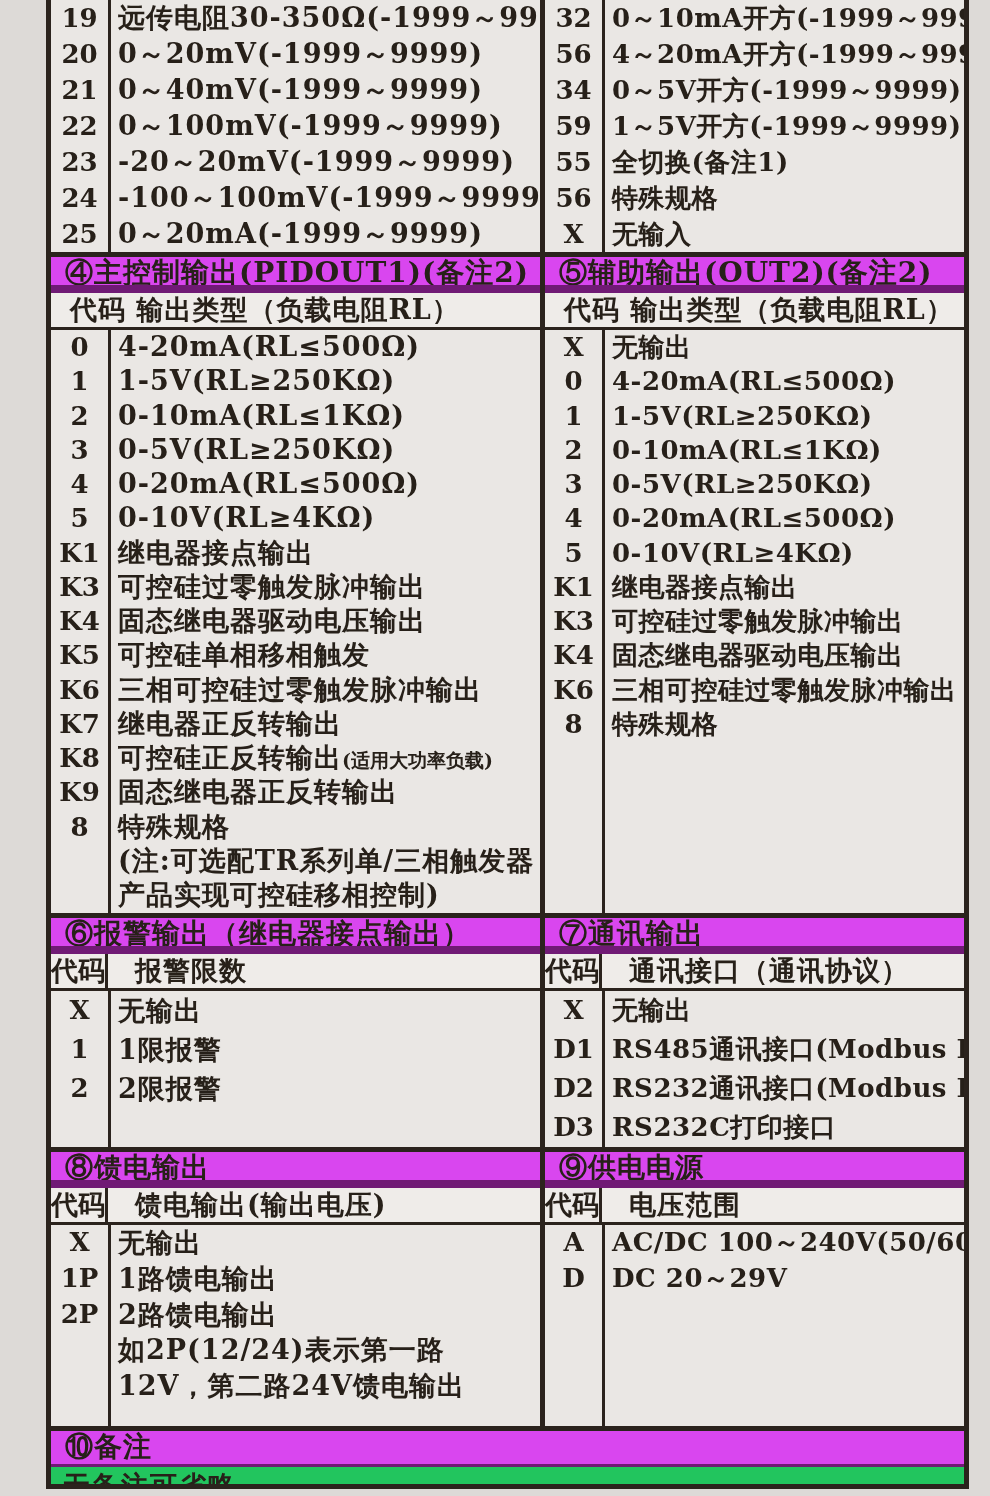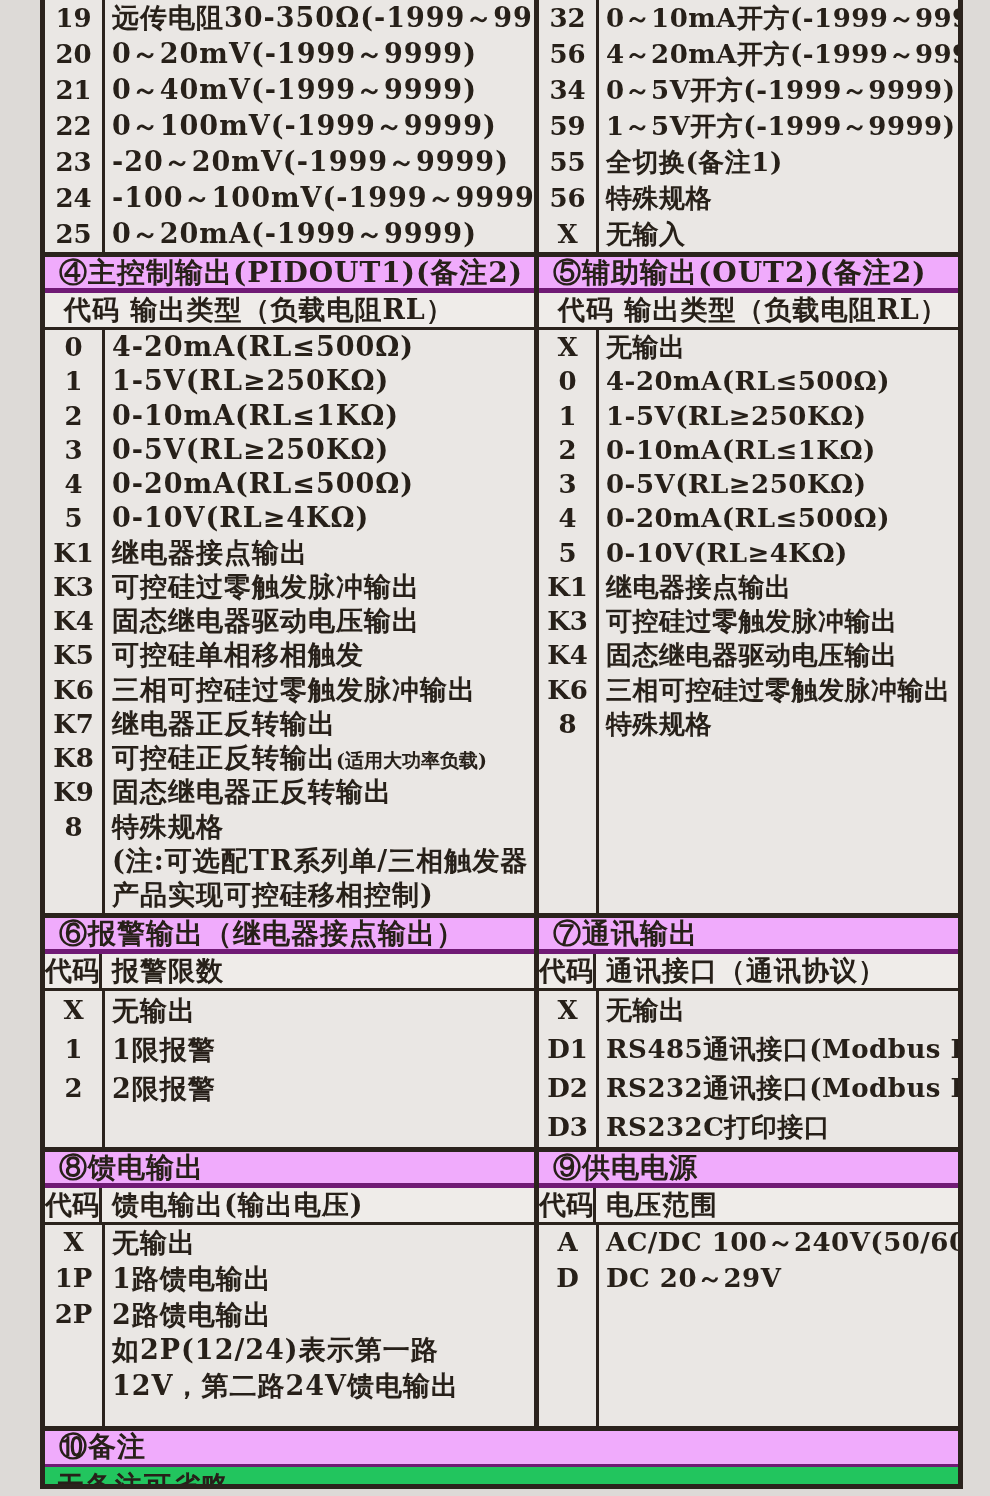--- a/index.html
+++ b/index.html
@@ -5,42 +5,42 @@
   *{margin:0;padding:0;box-sizing:border-box}
   html,body{width:990px;height:1496px;overflow:hidden}
   body{
     background:#dddad7;
     font-family:"DejaVu Serif","Liberation Serif",serif;
     font-weight:bold;
     color:#272019;
   }
   .sheet{position:relative;width:990px;height:1496px;background:#dddad7}
   .grid{
-    position:absolute;left:40px;top:0;width:923px;height:1489px;
+    position:absolute;left:46px;top:0;width:923px;height:1489px;
     background:#eae7e4;
     border:5px solid #2b231d;border-top:none;
     display:flex;flex-direction:column;
   }
   .band{display:flex;border-bottom:5px solid #2b231d;overflow:hidden}
   .half{display:flex;flex-direction:column;overflow:hidden}
   .half.left{width:494px;border-right:5px solid #2b231d;flex:none}
   .half.right{flex:1}
   .sec-title{
-    height:36px;flex:none;background:#f0abfc;border-bottom:5px solid #701a75;
+    height:36px;flex:none;background:#d946ef;border-bottom:8px solid #701a75;
     font-size:28px;line-height:32px;padding-left:14px;letter-spacing:1px;
     white-space:nowrap;overflow:hidden;
   }
   .sec-sub{
     height:37px;flex:none;background:#efece9;border-bottom:3px solid #2b231d;
     font-size:27px;line-height:34px;letter-spacing:1px;
     display:flex;white-space:nowrap;overflow:hidden;
   }
   .sec-sub.plain{padding-left:19px}
   .sec-sub .codeh{width:57px;flex:none;border-right:3px solid #2b231d;text-align:center;letter-spacing:0}
-  .sec-sub .desch{padding-left:10px}
+  .sec-sub .desch{padding-left:27px}
   .tbody{position:relative;flex:1;overflow:hidden}
   .vsep{position:absolute;left:57px;top:0;bottom:0;width:3px;background:#2b231d}
   .trow{display:flex;white-space:nowrap;overflow:hidden}
   .rows36 .trow{height:36px;line-height:36px}
   .rows34 .trow{height:34.25px;line-height:34.25px}
   .rows39 .trow{height:39px;line-height:39px}
   .rows35 .trow{height:35.8px;line-height:35.8px}
   .trow .code{width:57px;flex:none;text-align:center;font-size:26px;letter-spacing:0}
   .trow .desc{padding-left:10px;font-size:27px;letter-spacing:1px}
   .trow .desc .small{font-size:19px;letter-spacing:0}

